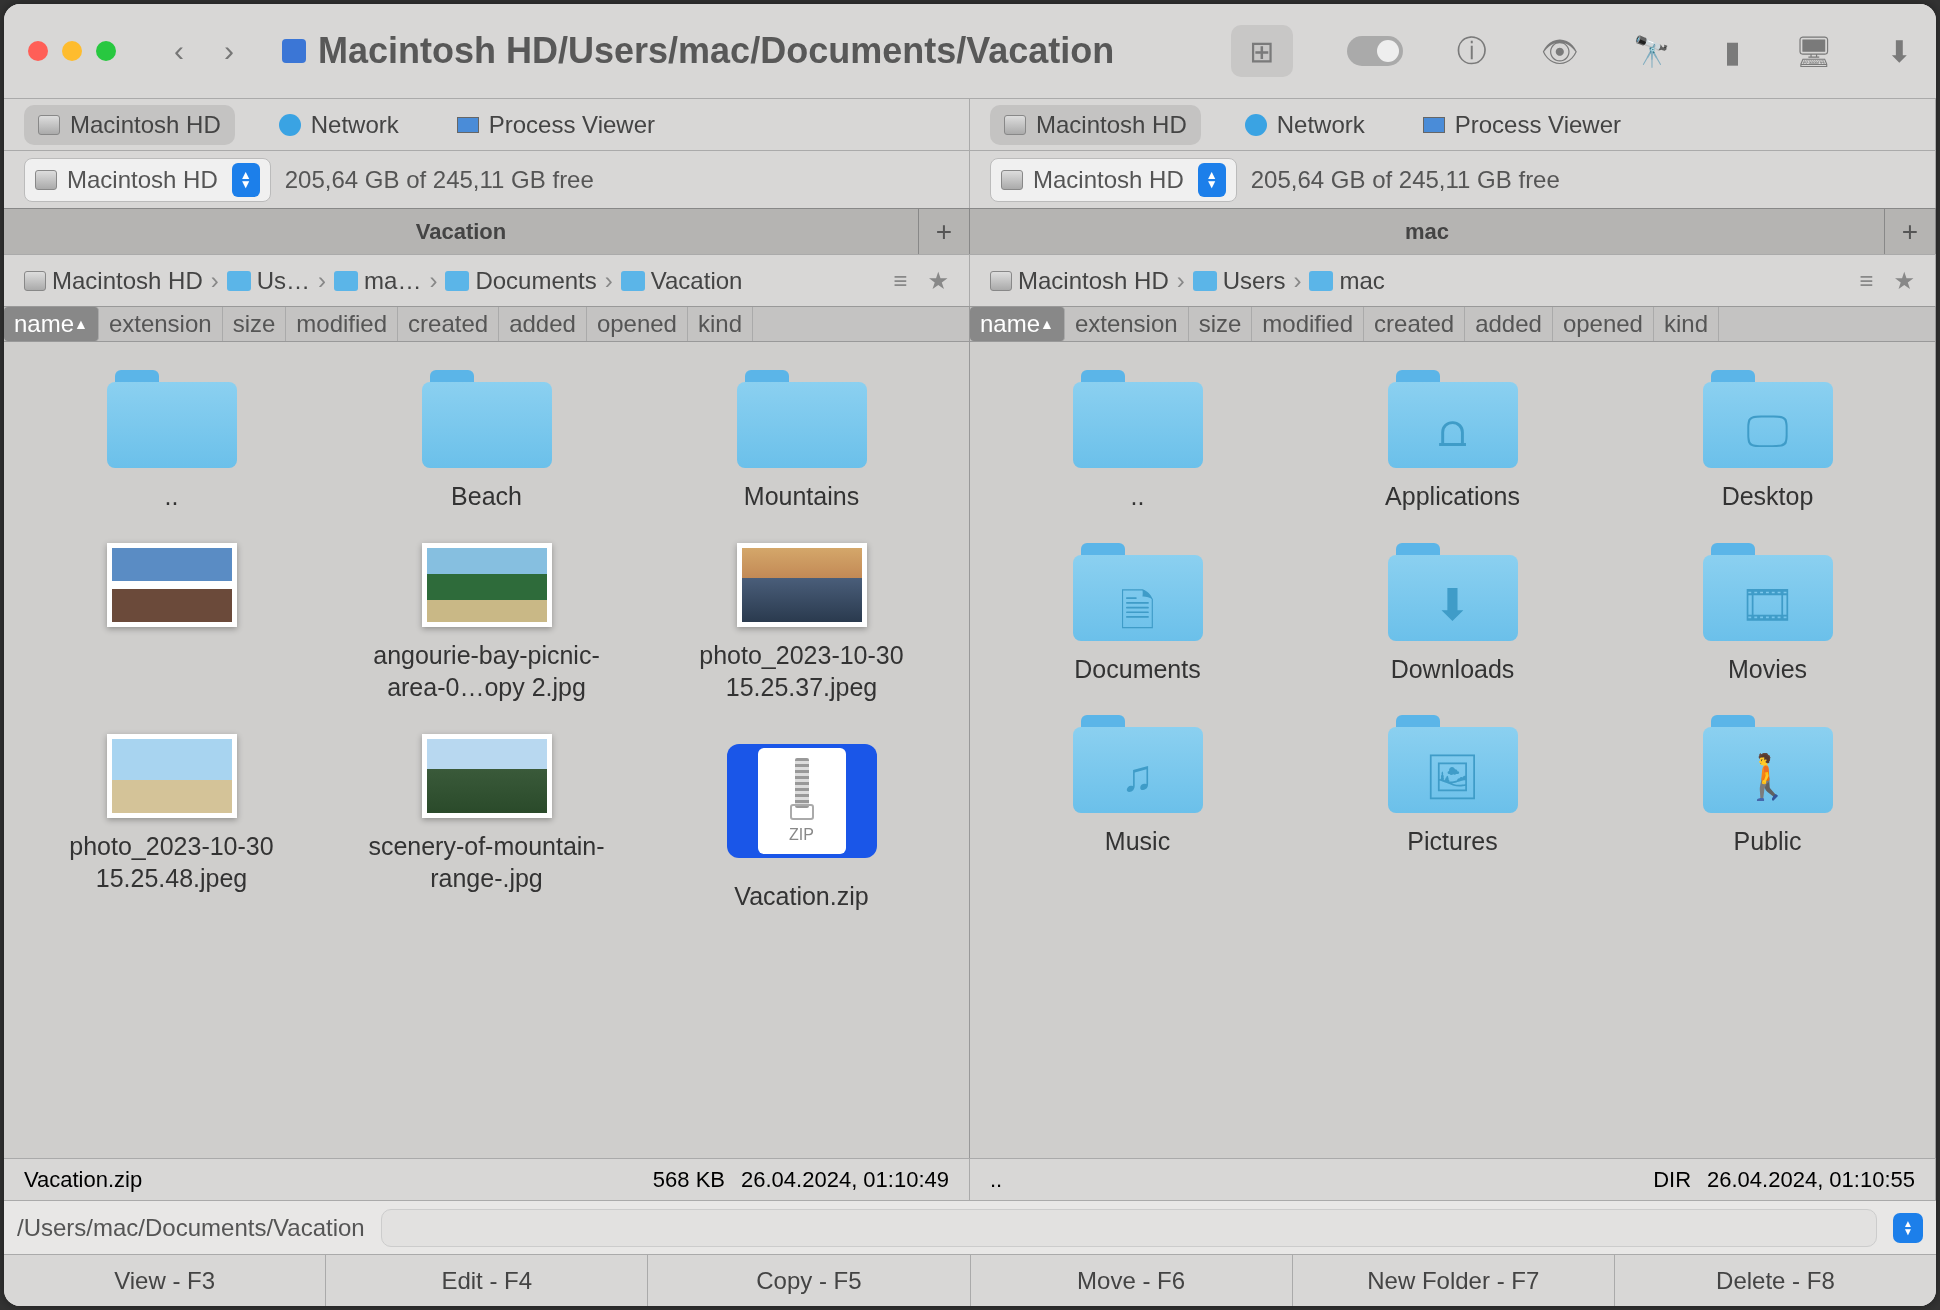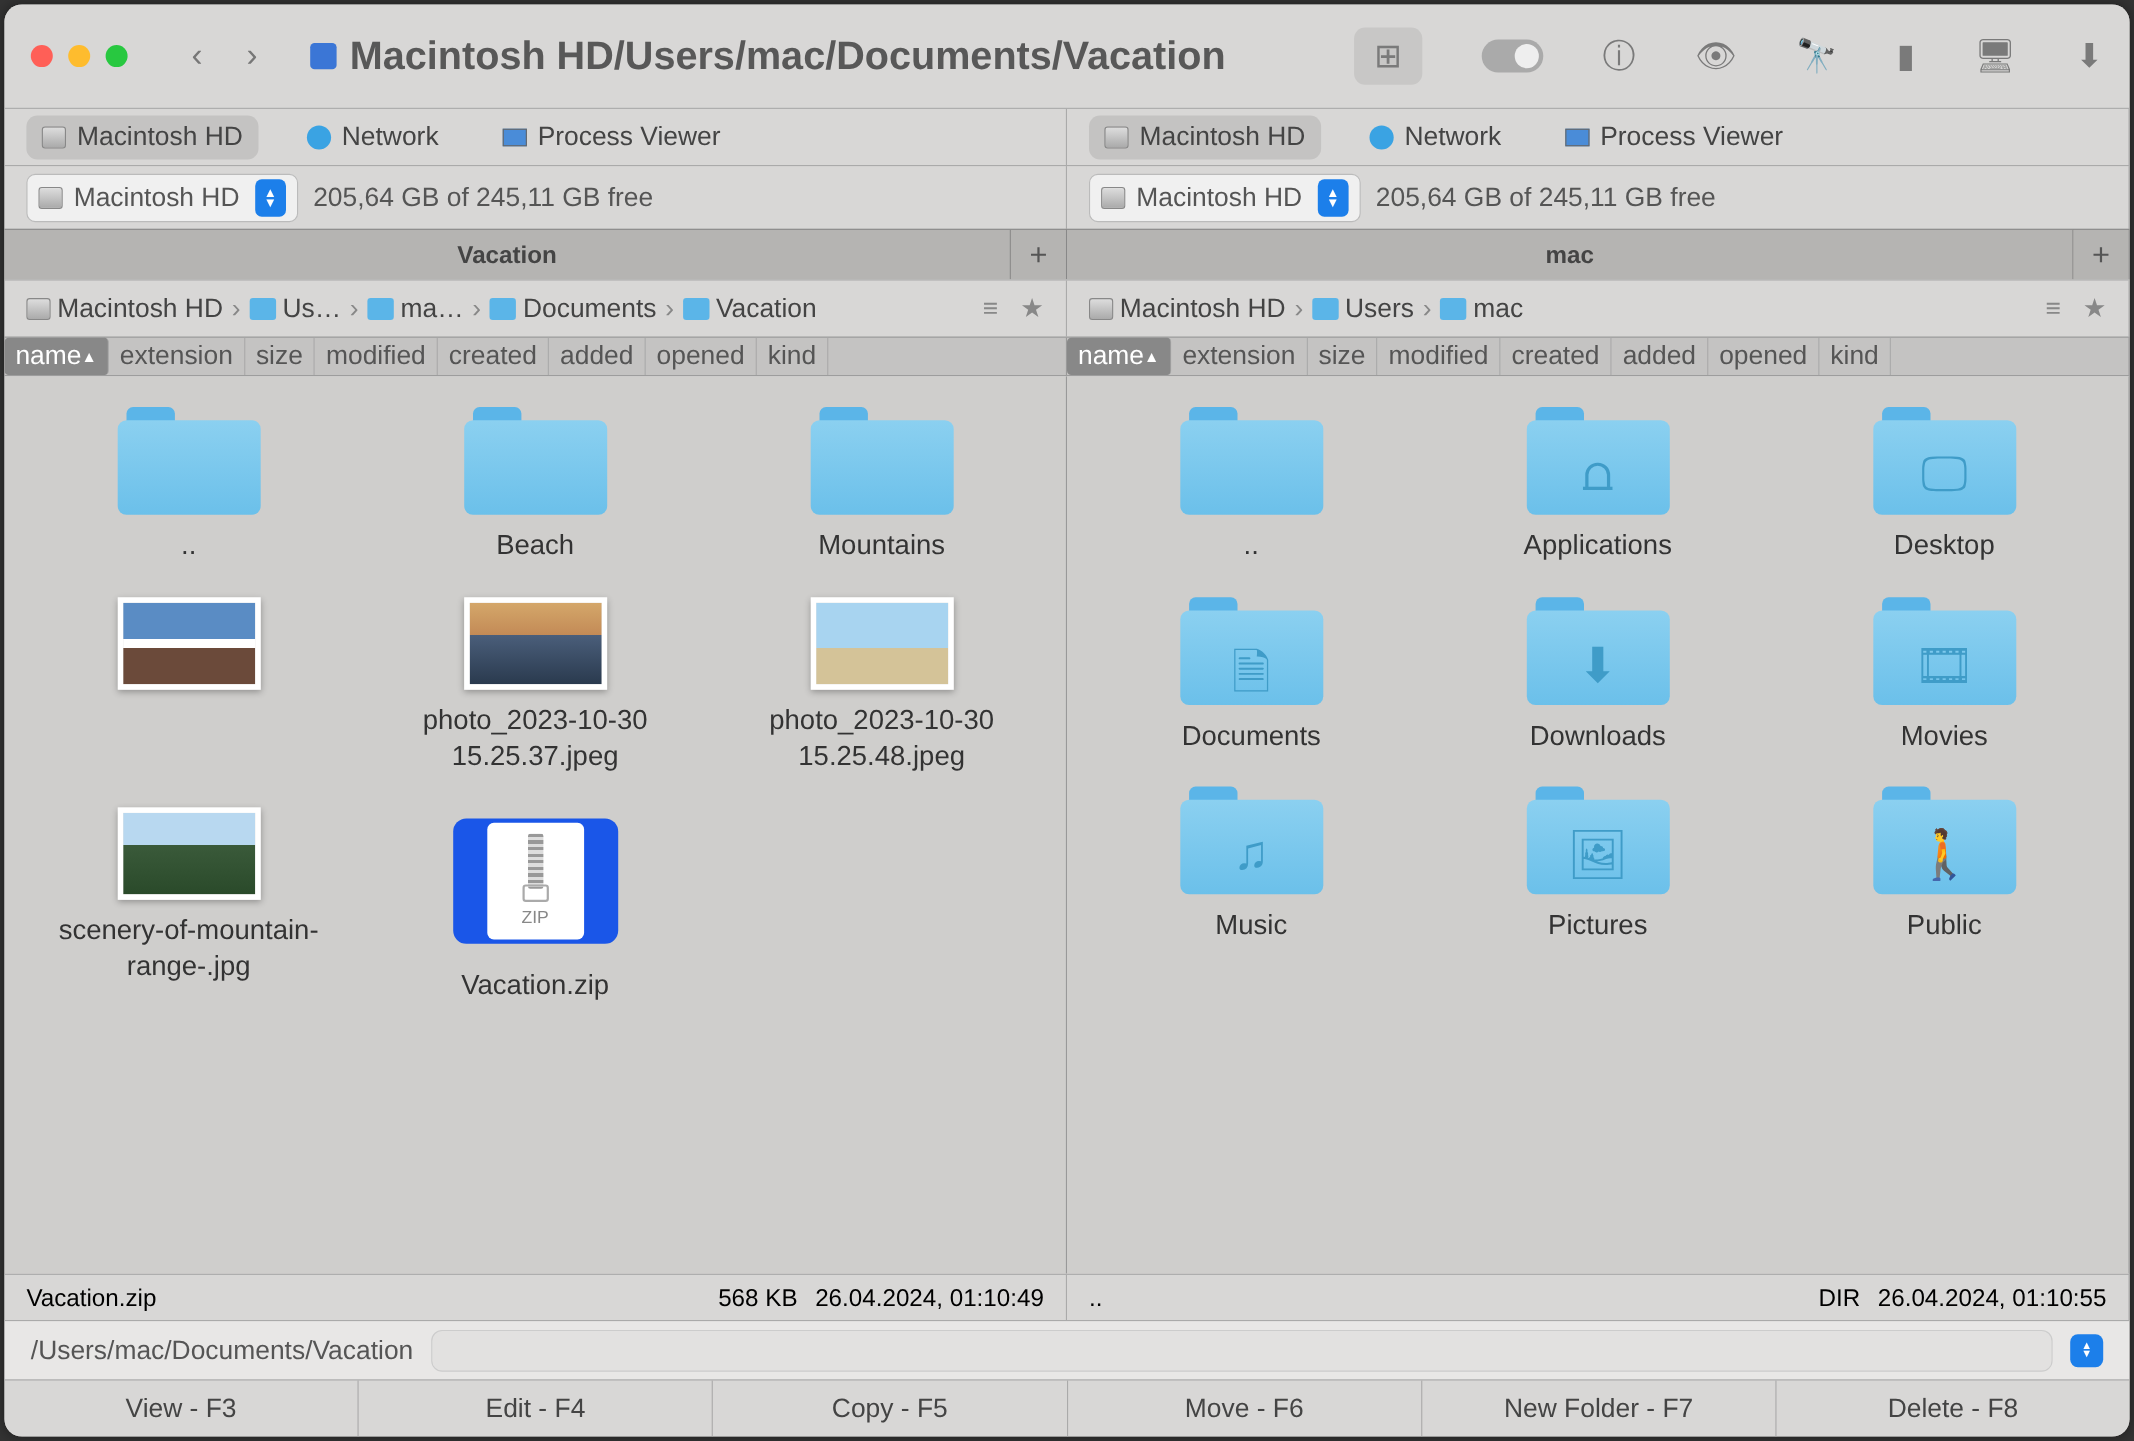--- a/index.html
+++ b/index.html
@@ -101,21 +101,21 @@
 .zip-highlight { position: absolute; inset: -8px -30px -50px -30px; border: 8px solid #ffe400; border-radius: 12px; background: #fff; z-index: -1; }
 .zip-bg { width: 150px; height: 114px; background: #1a56e8; border-radius: 12px; display: flex; align-items: center; justify-content: center; }
 .zip-file { width: 88px; height: 106px; background: #fff; border-radius: 6px; position: relative; display: flex; flex-direction: column; align-items: center; justify-content: flex-end; font-size: 16px; color: #888; padding-bottom: 10px; }
 .zip-file::before { content: ''; position: absolute; top: 10px; left: 50%; transform: translateX(-50%); width: 14px; height: 50px; background: repeating-linear-gradient(#999 0 3px, #ddd 3px 6px); border-radius: 2px; }
 .zip-file::after { content: ''; position: absolute; top: 56px; left: 50%; transform: translateX(-50%); width: 20px; height: 12px; border: 2px solid #aaa; border-radius: 3px; }
 
 .status-row { background: #d8d7d6; height: 42px; display: flex; border-top: 1px solid #aaa; font-size: 22px; }
 .status-half { flex: 1; display: flex; align-items: center; padding: 0 20px; border-right: 1px solid #aaa; }
 .status-spacer { flex: 1; }
 
-.path-bar { background: #e8e7e6; height: 54px; display: flex; align-items: center; padding: 0 24px; gap: 16px; border-top: 1px solid #aaa; font-size: 24px; color: #555; }
+.path-bar { background: #e8e7e6; height: 54px; display: flex; align-items: center; padding: 0 13px; gap: 16px; border-top: 1px solid #aaa; font-size: 24px; color: #555; }
 .path-input { flex: 1; background: #e2e1e0; border: 1px solid #ccc; border-radius: 10px; height: 38px; padding: 0 14px; display: flex; align-items: center; }
 .path-arrows { width: 30px; height: 30px; background: #1c7fea; border-radius: 7px; display: flex; flex-direction: column; align-items: center; justify-content: center; color: #fff; font-size: 10px; line-height: 8px; }
 
 .bottom-bar { background: #d8d7d6; height: 52px; display: flex; border-top: 1px solid #aaa; }
 .bottom-btn { flex: 1; display: flex; align-items: center; justify-content: center; font-size: 24px; color: #444; border-right: 1px solid #aaa; cursor: pointer; }
 .bottom-btn:last-child { border-right: none; }
 </style>
 </head>
 <body>
 
@@ -299,20 +299,24 @@
             <div class="item-label">Beach</div>
           </div>
           <div class="item">
             <div class="folder-icon"></div>
             <div class="item-label">Mountains</div>
           </div>
           <div class="item">
             <div class="img-thumb thumb-mountain"></div>
           </div>
           <div class="item">
+            <div class="img-thumb thumb-beach"></div>
+            <div class="item-label">angourie-bay-picnic-area-0…opy 2.jpg</div>
+          </div>
+          <div class="item">
             <div class="img-thumb thumb-sunset"></div>
             <div class="item-label">photo_2023-10-30 15.25.37.jpeg</div>
           </div>
           <div class="item">
             <div class="img-thumb thumb-sand"></div>
             <div class="item-label">photo_2023-10-30 15.25.48.jpeg</div>
           </div>
           <div class="item">
             <div class="img-thumb thumb-range"></div>
             <div class="item-label">scenery-of-mountain-range-.jpg</div>

